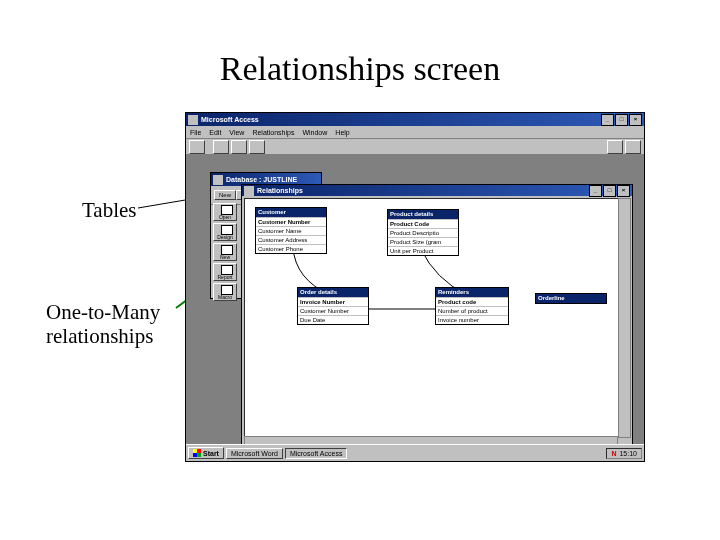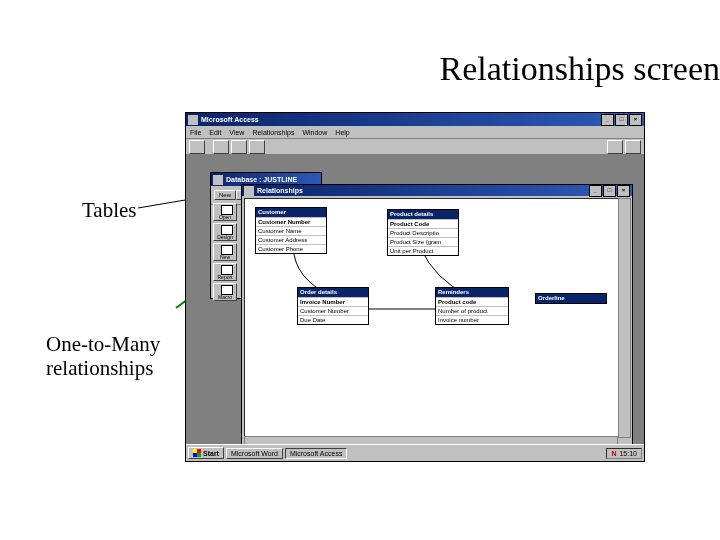--- a/index.html
+++ b/index.html
@@ -10,34 +10,34 @@
     font-family: "Times New Roman", serif;
     background: #fff;
     overflow: hidden;
     position: relative;
   }
   .slide-title {
     position: absolute;
     top: 50px;
     left: 0;
     width: 100%;
-    text-align: right;
+    text-align: center;
     font-size: 34px;
     font-weight: normal;
     color: #000;
   }
   .annotation {
     position: absolute;
     font-size: 21px;
     color: #000;
     font-family: "Times New Roman", serif;
     line-height: 1.15;
   }
   .anno-tables { top: 198px; left: 82px; }
-  .anno-rel { top: 300px; left: 46px; white-space: pre-line; margin-top: 32px; }
+  .anno-rel { top: 300px; left: 46px; white-space: pre-line; }
   
   .access-win {
     position: absolute;
     left: 185px;
     top: 112px;
     width: 460px;
     height: 350px;
     background: #808080;
     border: 1px solid #000;
     font-family: Tahoma, Arial, sans-serif;

